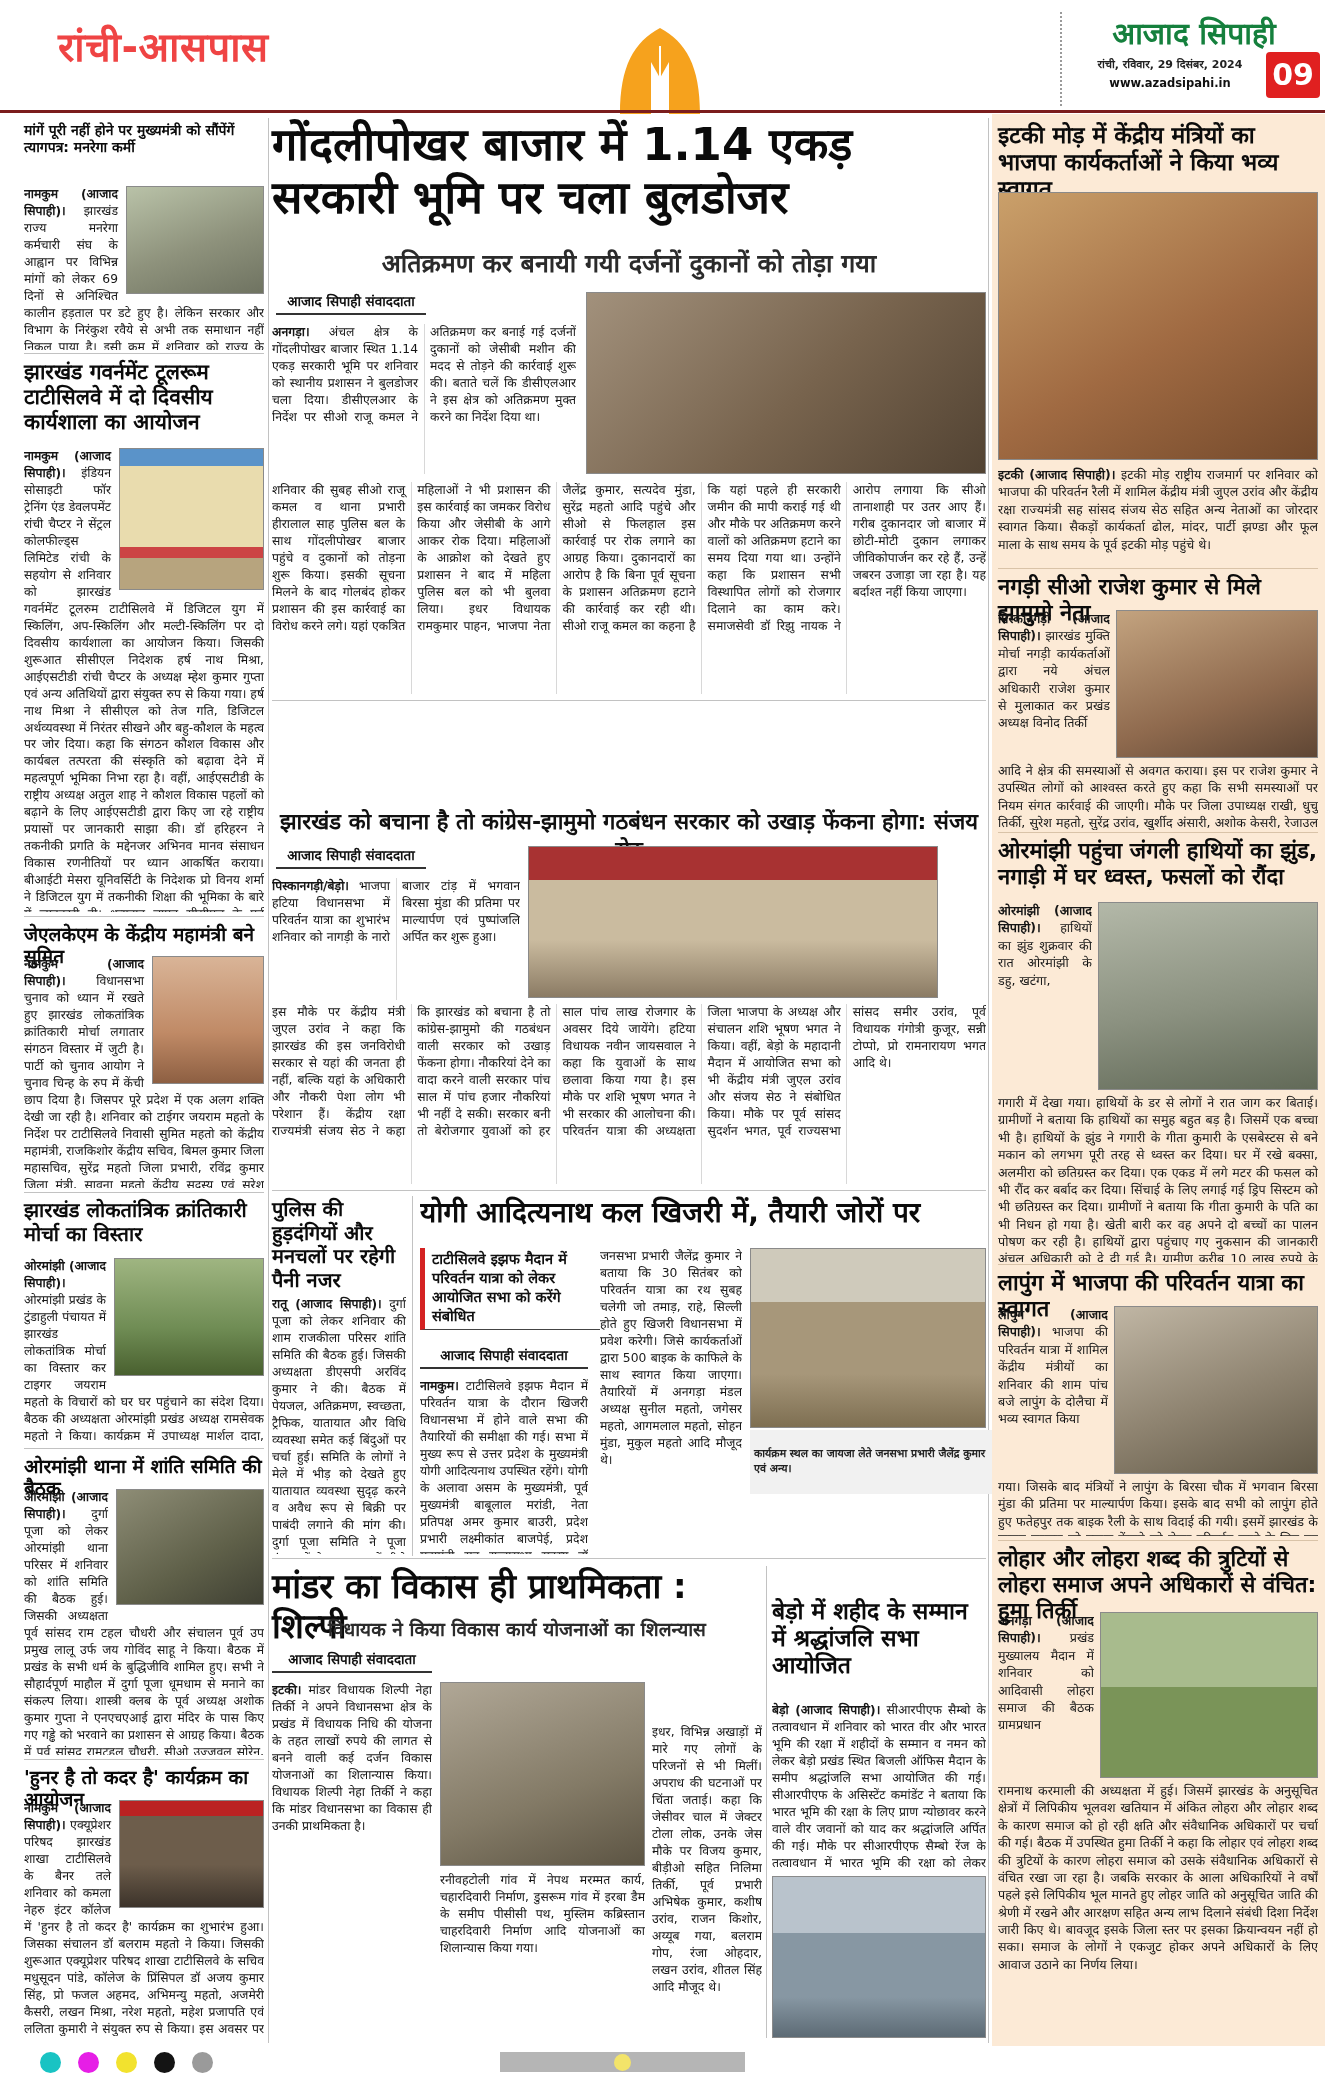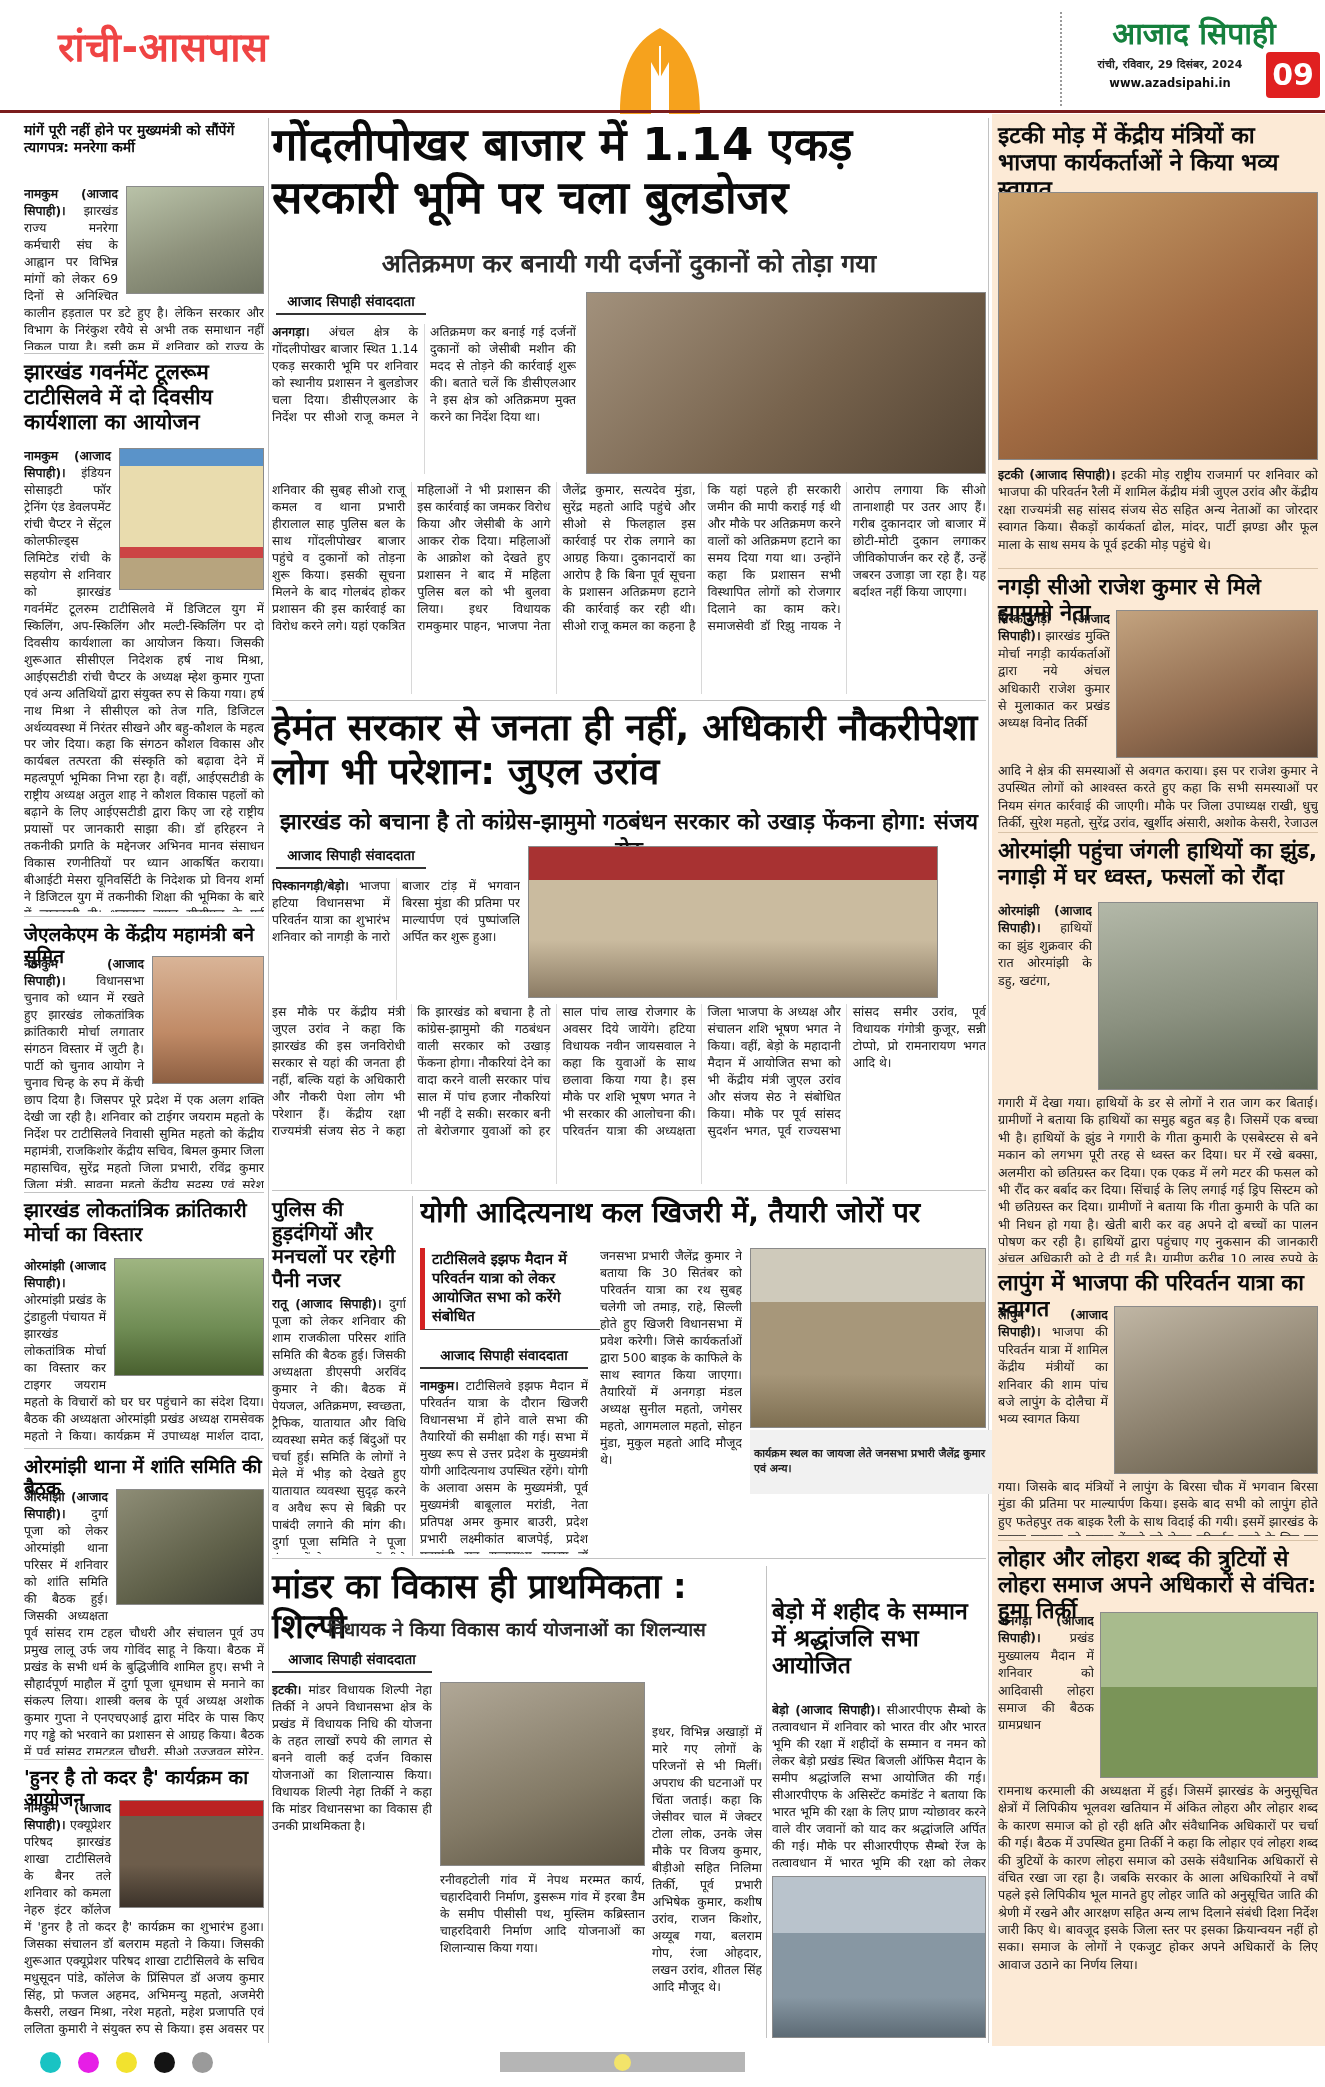--- a/index.html
+++ b/index.html
@@ -135,21 +135,20 @@
   <div class="abs bd cols2" style="left:272px;top:324px;width:304px;height:150px;">
     <b>अनगड़ा।</b>
     <span>अंचल क्षेत्र के गोंदलीपोखर बाजार स्थित 1.14 एकड़ सरकारी भूमि पर शनिवार को स्थानीय प्रशासन ने बुलडोजर चला दिया। डीसीएलआर के निर्देश पर सीओ राजू कमल ने अतिक्रमण कर बनाई गई दर्जनों दुकानों को जेसीबी मशीन की मदद से तोड़ने की कार्रवाई शुरू की। बताते चलें कि डीसीएलआर ने इस क्षेत्र को अतिक्रमण मुक्त करने का निर्देश दिया था।</span>
   </div>
   <div class="abs ph ph-rubble2" style="left:586px;top:292px;width:400px;height:182px;"></div>
   <div class="abs bd cols5" style="left:272px;top:482px;width:714px;height:212px;">
     <span>शनिवार की सुबह सीओ राजू कमल व थाना प्रभारी हीरालाल साह पुलिस बल के साथ गोंदलीपोखर बाजार पहुंचे व दुकानों को तोड़ना शुरू किया। इसकी सूचना मिलने के बाद गोलबंद होकर प्रशासन की इस कार्रवाई का विरोध करने लगे। यहां एकत्रित महिलाओं ने भी प्रशासन की इस कार्रवाई का जमकर विरोध किया और जेसीबी के आगे आकर रोक दिया। महिलाओं के आक्रोश को देखते हुए प्रशासन ने बाद में महिला पुलिस बल को भी बुलवा लिया। इधर विधायक रामकुमार पाहन, भाजपा नेता जैलेंद्र कुमार, सत्यदेव मुंडा, सुरेंद्र महतो आदि पहुंचे और सीओ से फिलहाल इस कार्रवाई पर रोक लगाने का आग्रह किया। दुकानदारों का आरोप है कि बिना पूर्व सूचना के प्रशासन अतिक्रमण हटाने की कार्रवाई कर रही थी। सीओ राजू कमल का कहना है कि यहां पहले ही सरकारी जमीन की मापी कराई गई थी और मौके पर अतिक्रमण करने वालों को अतिक्रमण हटाने का समय दिया गया था। उन्होंने कहा कि प्रशासन सभी विस्थापित लोगों को रोजगार दिलाने का काम करे। समाजसेवी डॉ रिझु नायक ने आरोप लगाया कि सीओ तानाशाही पर उतर आए हैं। गरीब दुकानदार जो बाजार में छोटी-मोटी दुकान लगाकर जीविकोपार्जन कर रहे हैं, उन्हें जबरन उजाड़ा जा रहा है। यह बर्दाश्त नहीं किया जाएगा।</span>
   </div>
   <div class="abs hsep" style="left:272px;top:700px;width:714px;"></div>
 
-  <div class="abs hl" style="left:272px;top:706px;width:714px;font-size:37px;">हेमंत सरकार से जनता ही नहीं, अधिकारी नौकरीपेशा लोग भी परेशान: जुएल उरांव</div>
   <div class="abs sub" style="left:272px;top:808px;width:714px;font-size:22px;text-align:center;color:#111;">झारखंड को बचाना है तो कांग्रेस-झामुमो गठबंधन सरकार को उखाड़ फेंकना होगा: संजय सेठ</div>
   <div class="abs byline" style="left:276px;top:846px;width:150px;">आजाद सिपाही संवाददाता</div>
   <div class="abs bd cols2" style="left:272px;top:878px;width:248px;height:122px;">
     <b>पिस्कानगड़ी/बेड़ो।</b>
     <span>भाजपा हटिया विधानसभा में परिवर्तन यात्रा का शुभारंभ शनिवार को नागड़ी के नारो बाजार टांड़ में भगवान बिरसा मुंडा की प्रतिमा पर माल्यार्पण एवं पुष्पांजलि अर्पित कर शुरू हुआ।</span>
   </div>
   <div class="abs ph ph-dais" style="left:528px;top:846px;width:410px;height:152px;"></div>
   <div class="abs bd cols5" style="left:272px;top:1004px;width:714px;height:180px;">
     <span>इस मौके पर केंद्रीय मंत्री जुएल उरांव ने कहा कि झारखंड की इस जनविरोधी सरकार से यहां की जनता ही नहीं, बल्कि यहां के अधिकारी और नौकरी पेशा लोग भी परेशान हैं। केंद्रीय रक्षा राज्यमंत्री संजय सेठ ने कहा कि झारखंड को बचाना है तो कांग्रेस-झामुमो की गठबंधन वाली सरकार को उखाड़ फेंकना होगा। नौकरियां देने का वादा करने वाली सरकार पांच साल में पांच हजार नौकरियां भी नहीं दे सकी। सरकार बनी तो बेरोजगार युवाओं को हर साल पांच लाख रोजगार के अवसर दिये जायेंगे। हटिया विधायक नवीन जायसवाल ने कहा कि युवाओं के साथ छलावा किया गया है। इस मौके पर शशि भूषण भगत ने भी सरकार की आलोचना की। परिवर्तन यात्रा की अध्यक्षता जिला भाजपा के अध्यक्ष और संचालन शशि भूषण भगत ने किया। वहीं, बेड़ो के महादानी मैदान में आयोजित सभा को भी केंद्रीय मंत्री जुएल उरांव और संजय सेठ ने संबोधित किया। मौके पर पूर्व सांसद सुदर्शन भगत, पूर्व राज्यसभा सांसद समीर उरांव, पूर्व विधायक गंगोत्री कुजूर, सन्नी टोप्पो, प्रो रामनारायण भगत आदि थे।</span>
   </div>

